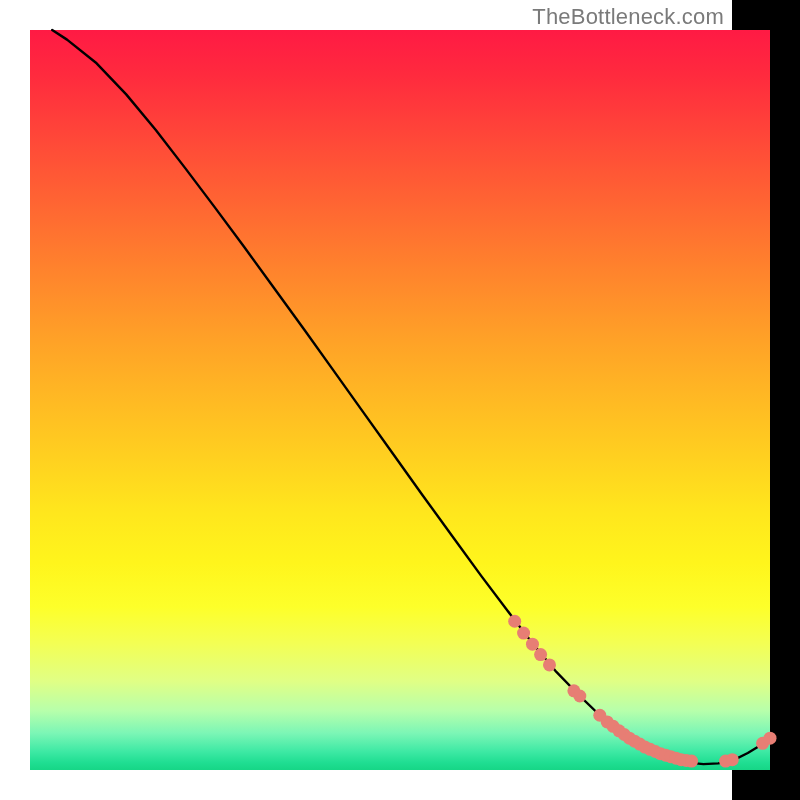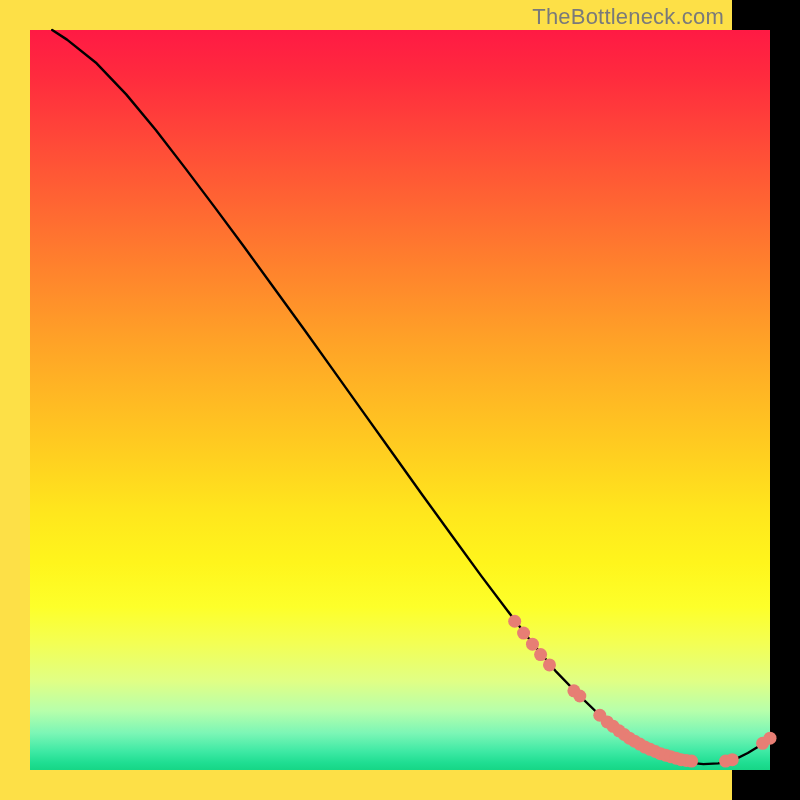--- a/index.html
+++ b/index.html
@@ -8,21 +8,21 @@
     width: 800px;
     height: 800px;
     background: #000;
     overflow: hidden;
     font-family: Arial, Helvetica, sans-serif;
   }
   .wrap {
     position: relative;
     width: 732px;
     height: 800px;
-    background: #fde047;
+    background: #ffffff;
   }
   .plot-area {
     position: absolute;
     left: 30px;
     top: 30px;
     width: 740px;
     height: 740px;
     
     background: linear-gradient(
       to bottom,

